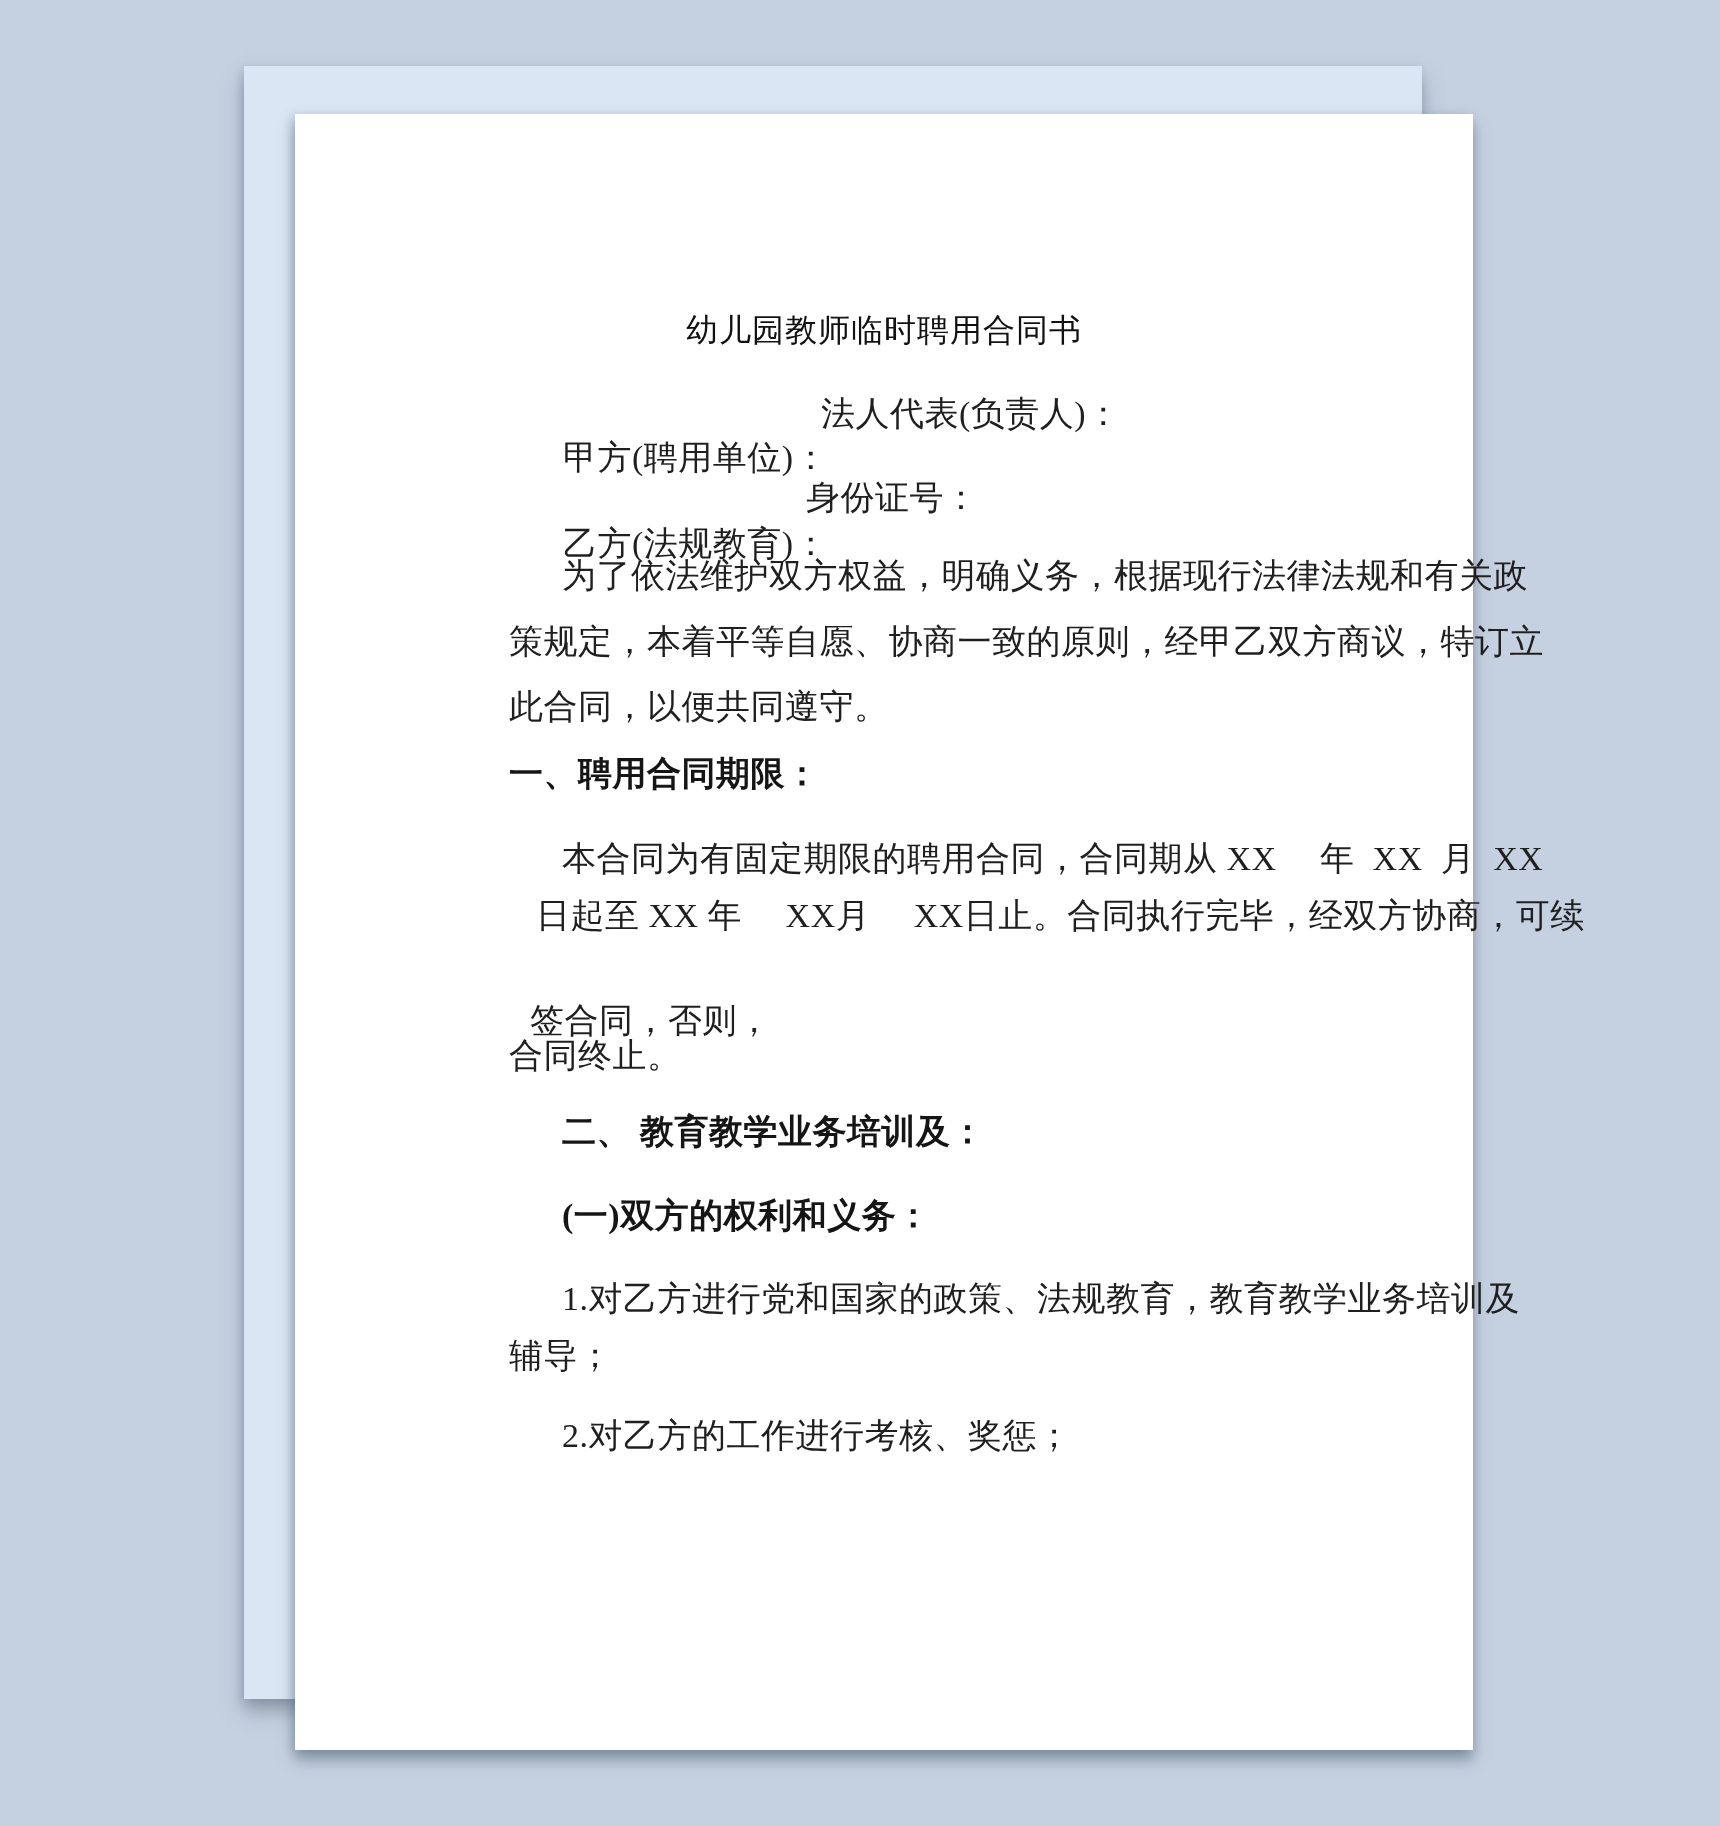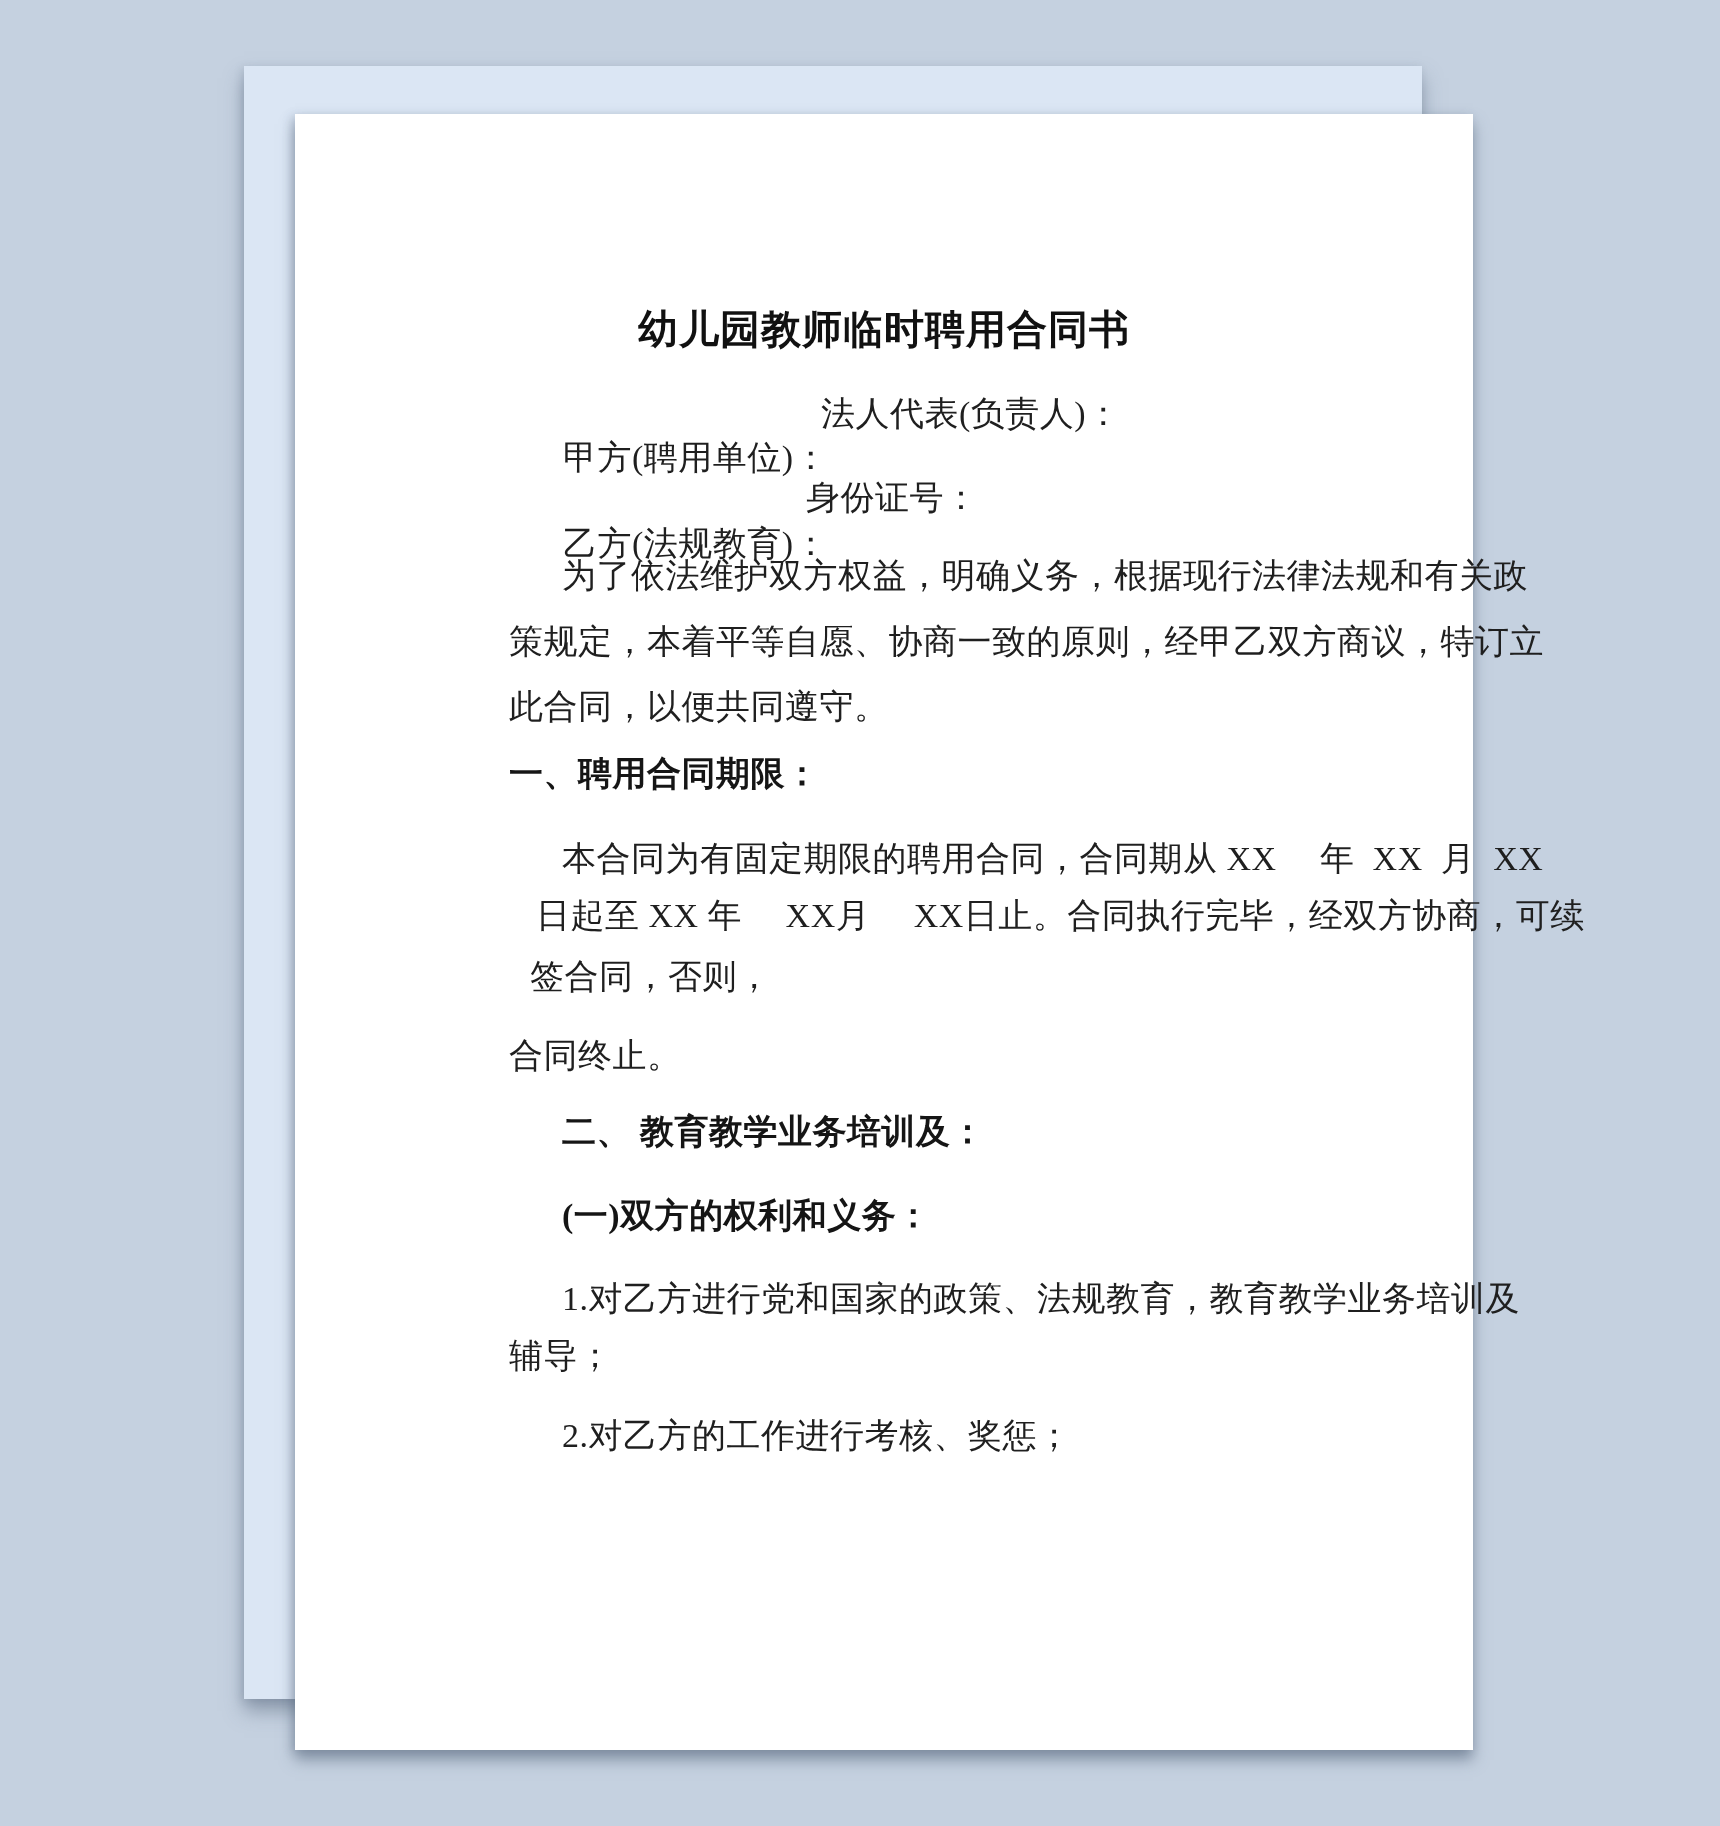--- a/index.html
+++ b/index.html
@@ -20,30 +20,30 @@
     background:#ffffff;
     box-shadow:0 10px 14px rgba(84,100,122,0.55), -3px 2px 9px rgba(84,100,122,0.25);
   }
   .line{
     position:absolute;left:214px;width:790px;
     font-size:34px;line-height:44px;color:#1f1f1f;
     white-space:pre;letter-spacing:0.5px;
   }
   .title{
     left:0;width:1178px;text-align:center;
-    font-size:40px;line-height:52px;font-weight:bold;color:#111;
+    font-size:32px;line-height:52px;font-weight:normal;color:#111;
     letter-spacing:1px;
   }
   .bold{font-weight:bold;color:#151515;}
   .col2{position:absolute;top:0;white-space:pre;}
   .party-a .col2{left:312px;}
   .party-b .col2{left:297px;font-family:Liberation Mono, monospace;}
   .indent-2{padding-left:53px;}
   .indent-a{padding-left:27px;}
-  .indent-b{padding-left:21px;}
+  .indent-b{padding-left:21px;margin-top:44px;}
 </style>
 </head>
 <body>
 
 <div class="canvas">
   <div class="back-sheet"></div>
 
   <div class="page">
 
     <div class="line title" style="top:190px">幼儿园教师临时聘用合同书</div>

